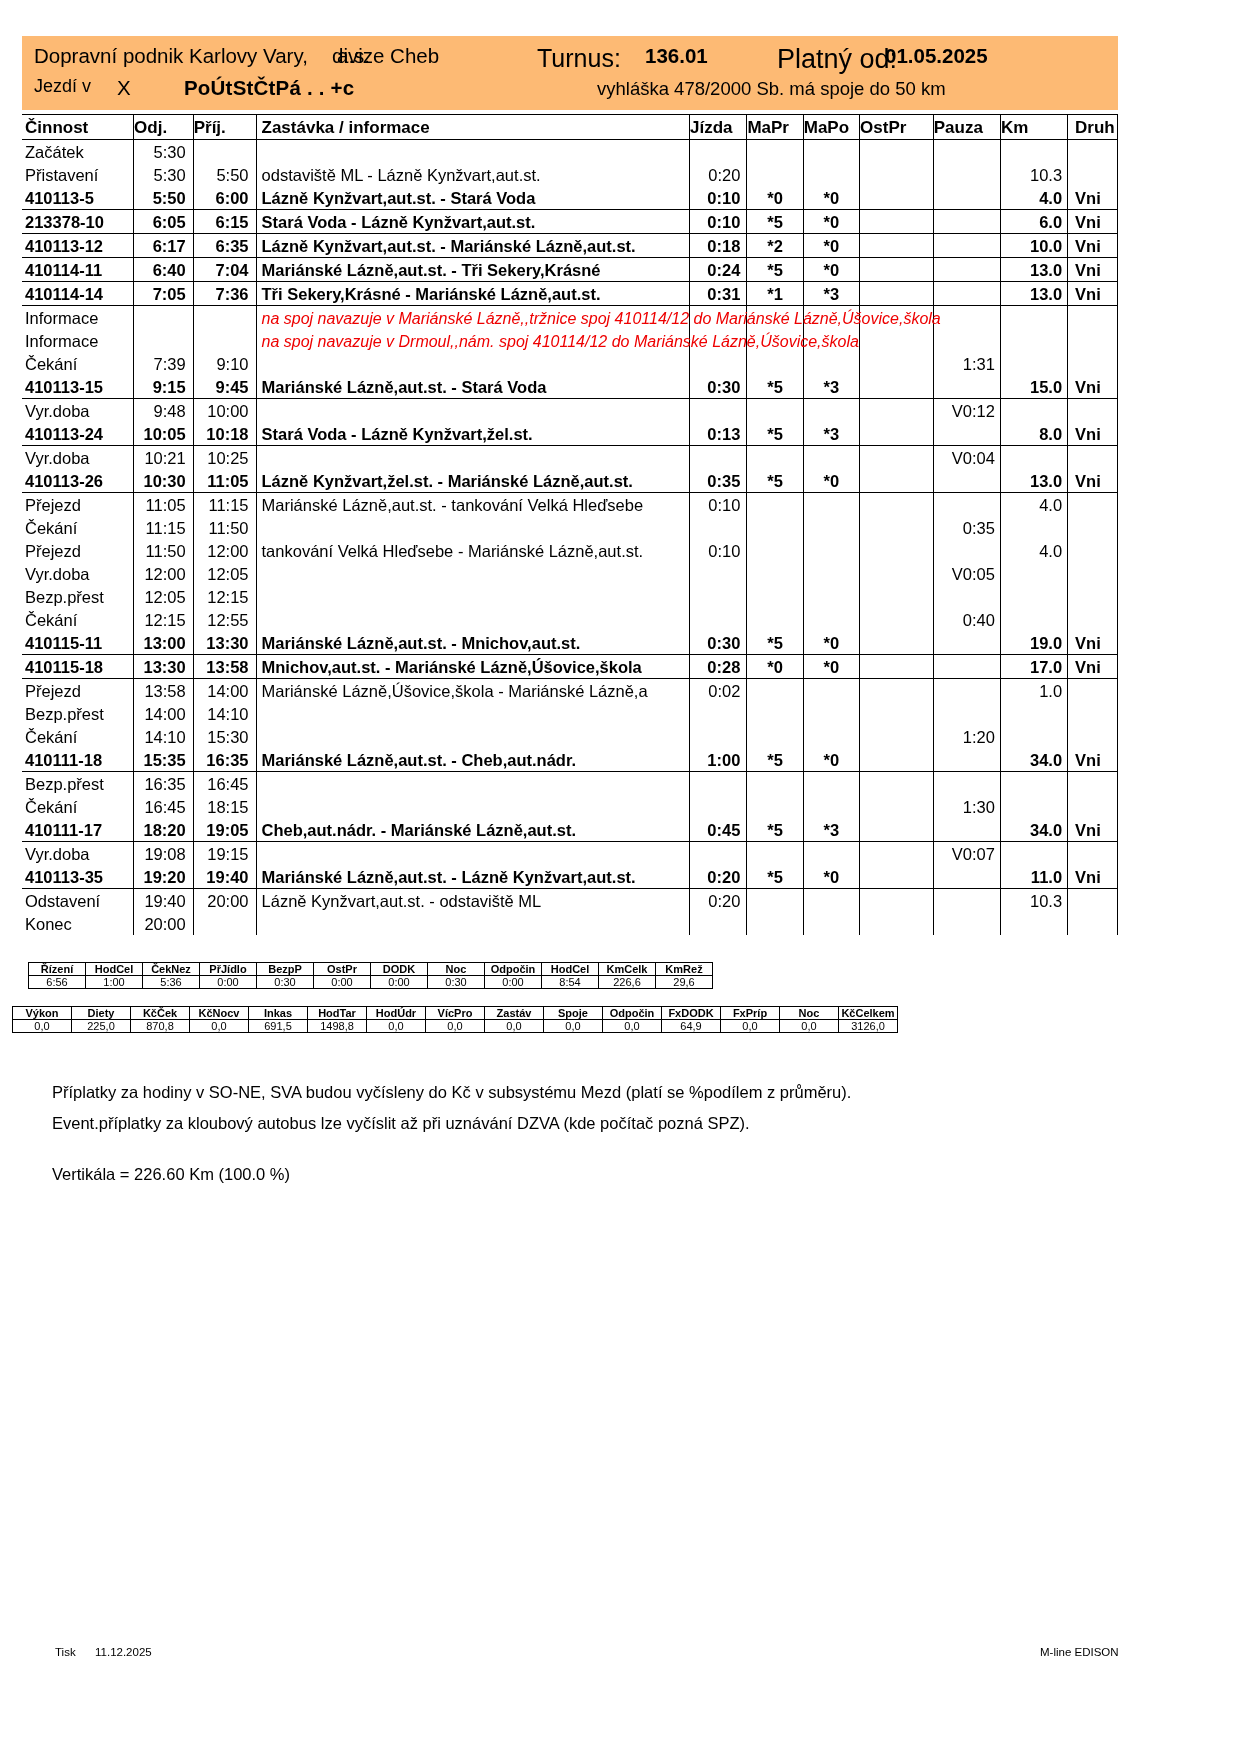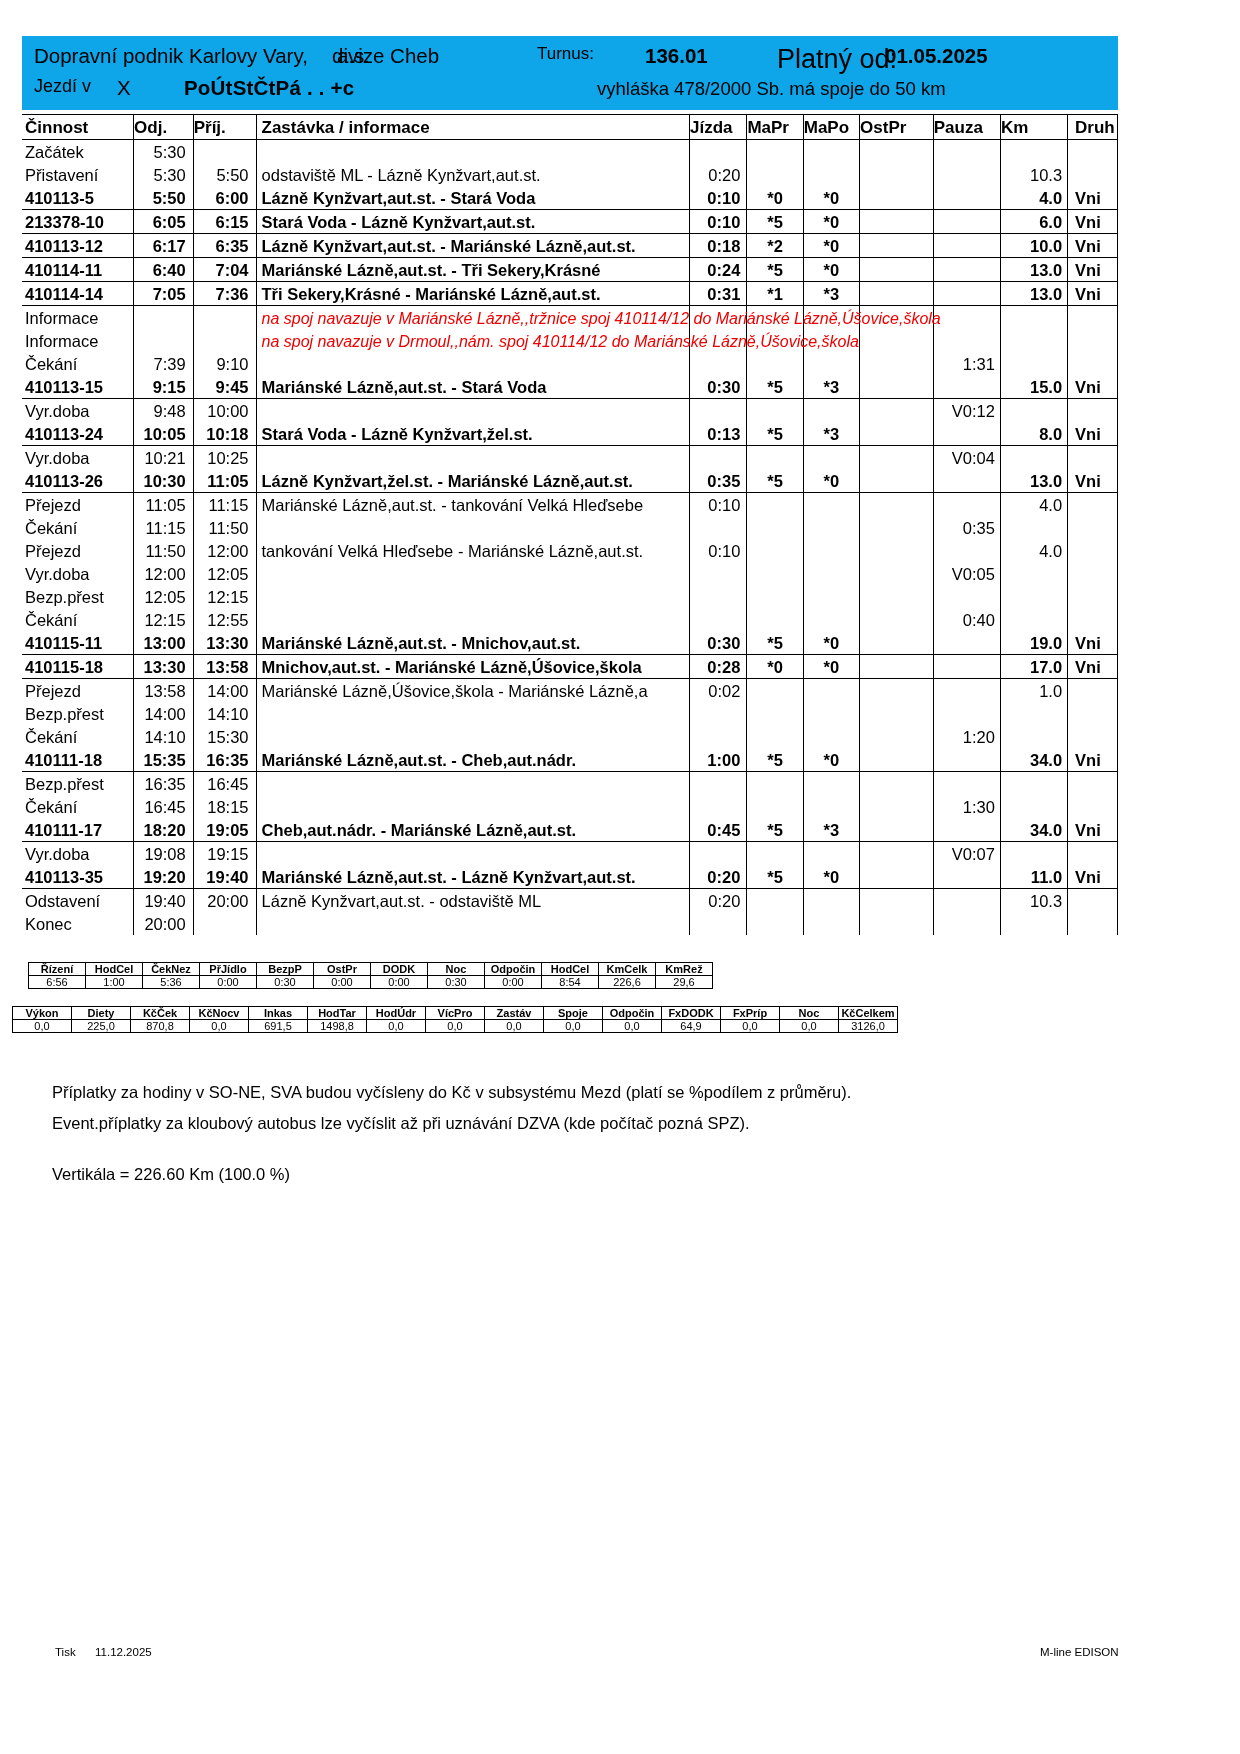--- a/index.html
+++ b/index.html
@@ -7,28 +7,28 @@
     width:1240px;height:1754px;background:#ffffff;
     font-family:"Liberation Sans", sans-serif;
     color:#000;
     -webkit-font-smoothing:antialiased;
   }
   .page{position:relative;width:1240px;height:1754px;box-sizing:border-box;}
 
   
   .header-band{
     position:absolute;left:22px;top:36px;width:1096px;height:74px;
-    background:#0ea5e9;
+    background:#fdba74;
   }
   .hdr-row1{position:absolute;left:12px;top:8px;width:1080px;height:30px;}
   .hdr-row2{position:absolute;left:12px;top:40px;width:1080px;height:30px;}
   .hdr-company{position:absolute;left:0px;top:0px;font-size:20.5px;white-space:nowrap;}
   .hdr-as{position:absolute;left:303px;top:0px;font-size:20.5px;white-space:nowrap;}
   .hdr-divize{position:absolute;left:298px;top:0px;font-size:20.5px;white-space:nowrap;}
-  .hdr-turnus-lbl{position:absolute;left:503px;top:0px;font-size:17px;}
+  .hdr-turnus-lbl{position:absolute;left:503px;top:0px;font-size:25px;}
   .hdr-turnus-val{position:absolute;left:611px;top:0px;font-size:20.5px;font-weight:bold;}
   .hdr-platny-lbl{position:absolute;left:743px;top:0px;font-size:27px;}
   .hdr-platny-val{position:absolute;left:851px;top:0px;font-size:20.5px;font-weight:bold;}
 
   .hdr-jezdi{position:absolute;left:0px;top:0px;font-size:18px;}
   .hdr-x{position:absolute;left:83px;top:0px;font-size:20.5px;}
   .hdr-days{position:absolute;left:150px;top:0px;font-size:20.5px;font-weight:bold;letter-spacing:.2px;}
   .hdr-vyhlaska{position:absolute;left:563px;top:2px;font-size:18.5px;}
 
   

